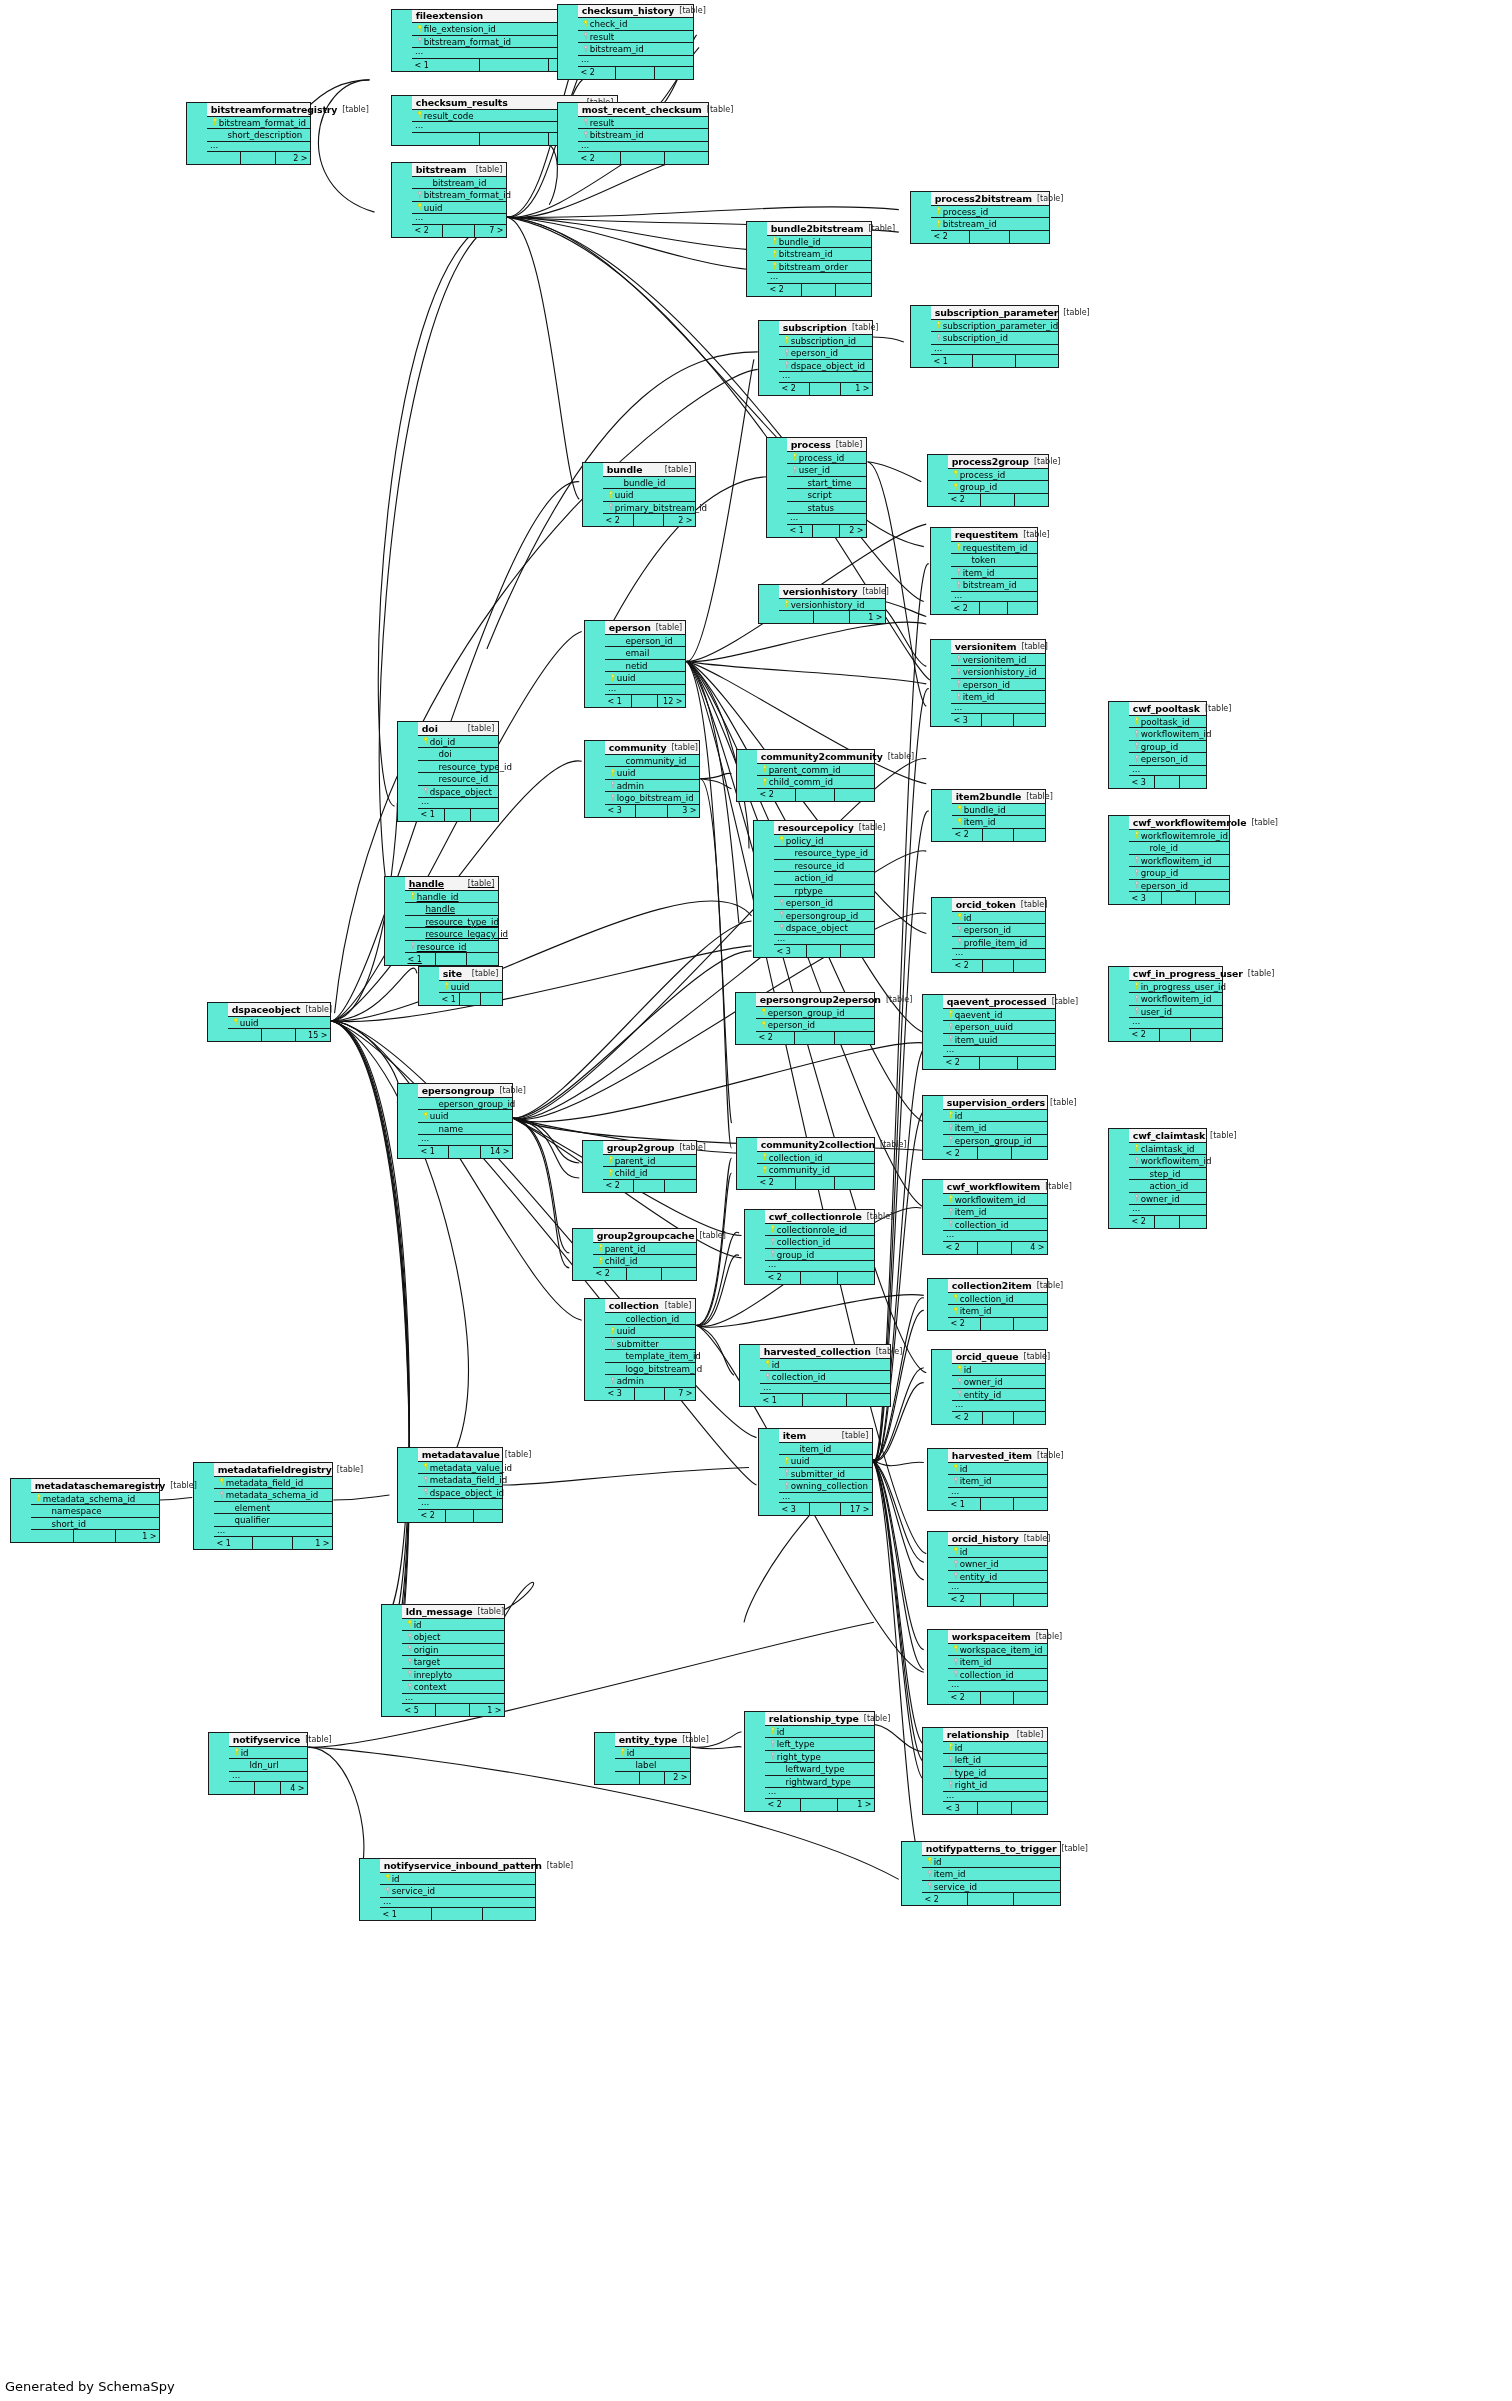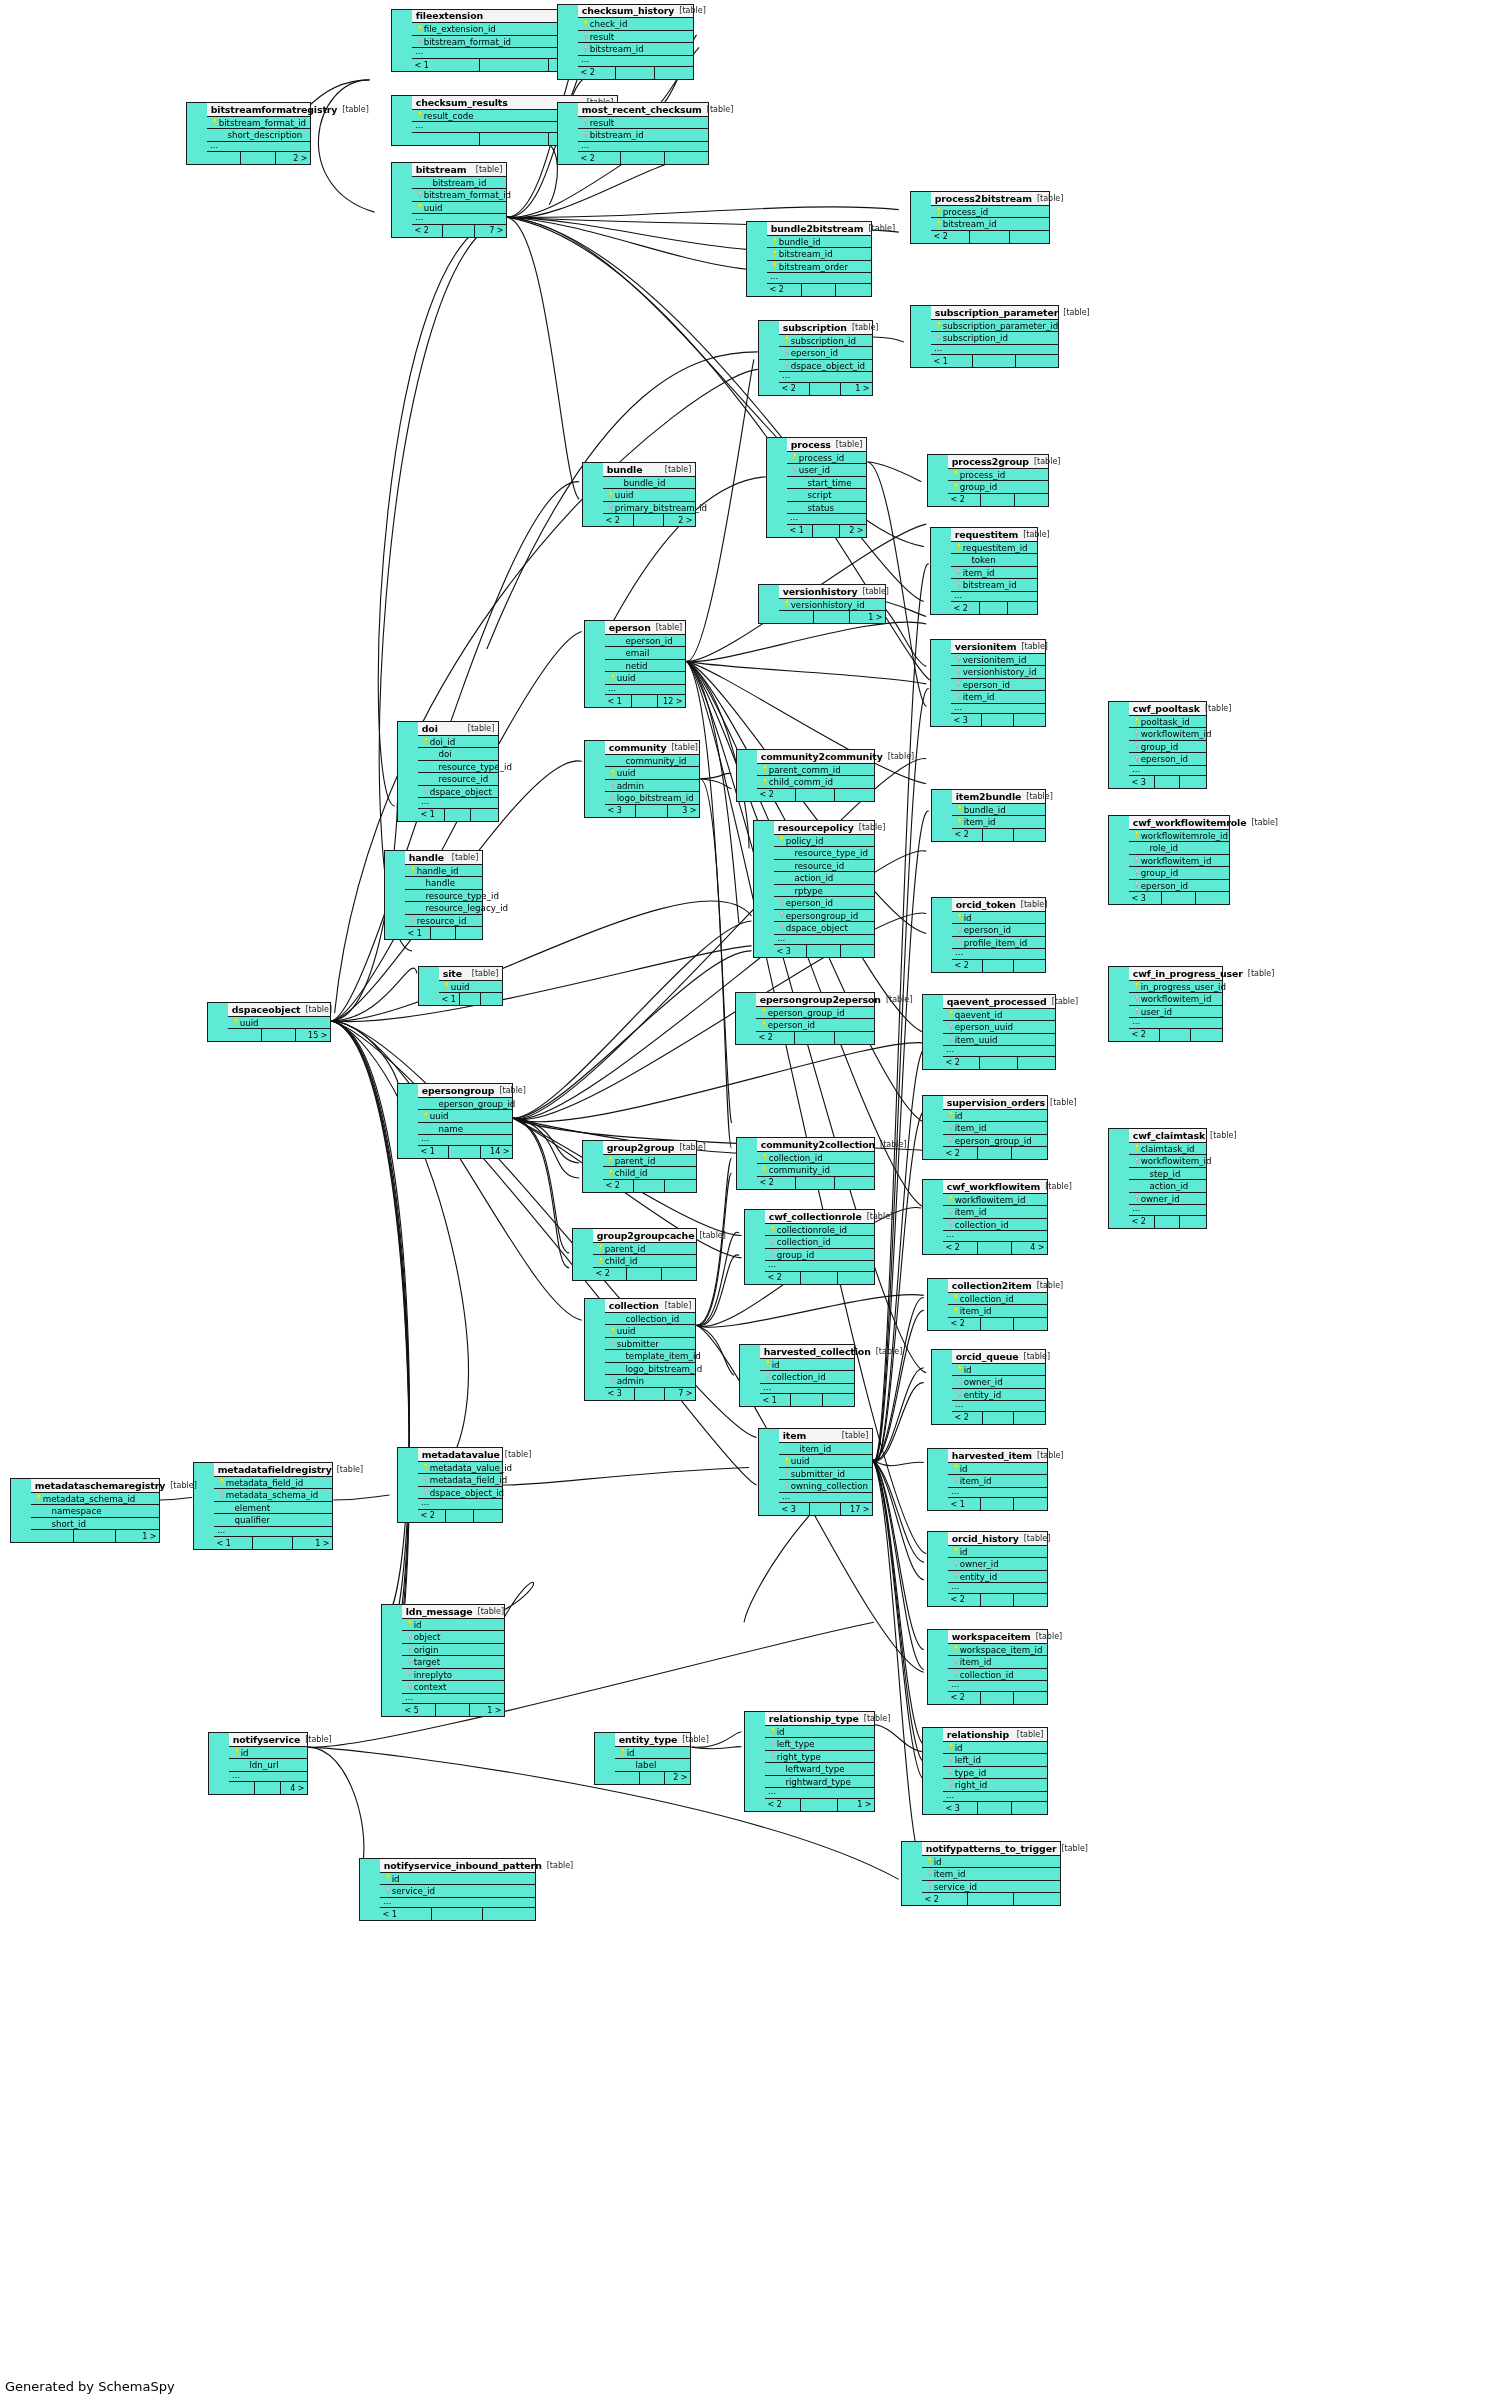--- a/index.html
+++ b/index.html
@@ -1011,21 +1011,21 @@
             </svg></span>
           <span class="lbl">dspace_object</span>
         </div>
         <div class="ellip">...</div>
         <div class="foot">
           <div class="l">&lt; 3</div>
           <div></div>
           <div></div>
         </div>
       </div>
-      <div class="tbl" style="left: 384px; top: 850px; width: 99px;">
+      <div class="tbl" style="left: 384px; top: 876px; width: 115px; text-decoration: underline;">
         <div class="hdr">
           <span class="nm">handle</span>
           <span class="tg">[table]</span>
         </div>
         <div class="col">
           <span class="kw"><svg width="5.6" height="8" viewBox="0 0 9 13">
               <circle cx="4.5" cy="3.2" r="3" fill="#d9d900"></circle>
               <circle cx="4.5" cy="3.2" r="1.1" fill="#fff"></circle>
               <rect x="3.6" y="5.2" width="1.8" height="7" fill="#d9d900"></rect>
               <rect x="5.4" y="8.2" width="1.8" height="1.4" fill="#d9d900"></rect>
@@ -1596,21 +1596,21 @@
               <rect x="5.4" y="8.2" width="1.8" height="1.4" fill="#b0b0b0"></rect>
             </svg></span>
           <span class="lbl">admin</span>
         </div>
         <div class="foot">
           <div class="l">&lt; 3</div>
           <div></div>
           <div>7 &gt;</div>
         </div>
       </div>
-      <div class="tbl" style="left: 739px; top: 1344px; width: 116px;">
+      <div class="tbl" style="left: 739px; top: 1344px; width: 152px;">
         <div class="hdr">
           <span class="nm">harvested_collection</span>
           <span class="tg">[table]</span>
         </div>
         <div class="col">
           <span class="kw"><svg width="5.6" height="8" viewBox="0 0 9 13">
               <circle cx="4.5" cy="3.2" r="3" fill="#d9d900"></circle>
               <circle cx="4.5" cy="3.2" r="1.1" fill="#fff"></circle>
               <rect x="3.6" y="5.2" width="1.8" height="7" fill="#d9d900"></rect>
               <rect x="5.4" y="8.2" width="1.8" height="1.4" fill="#d9d900"></rect>

